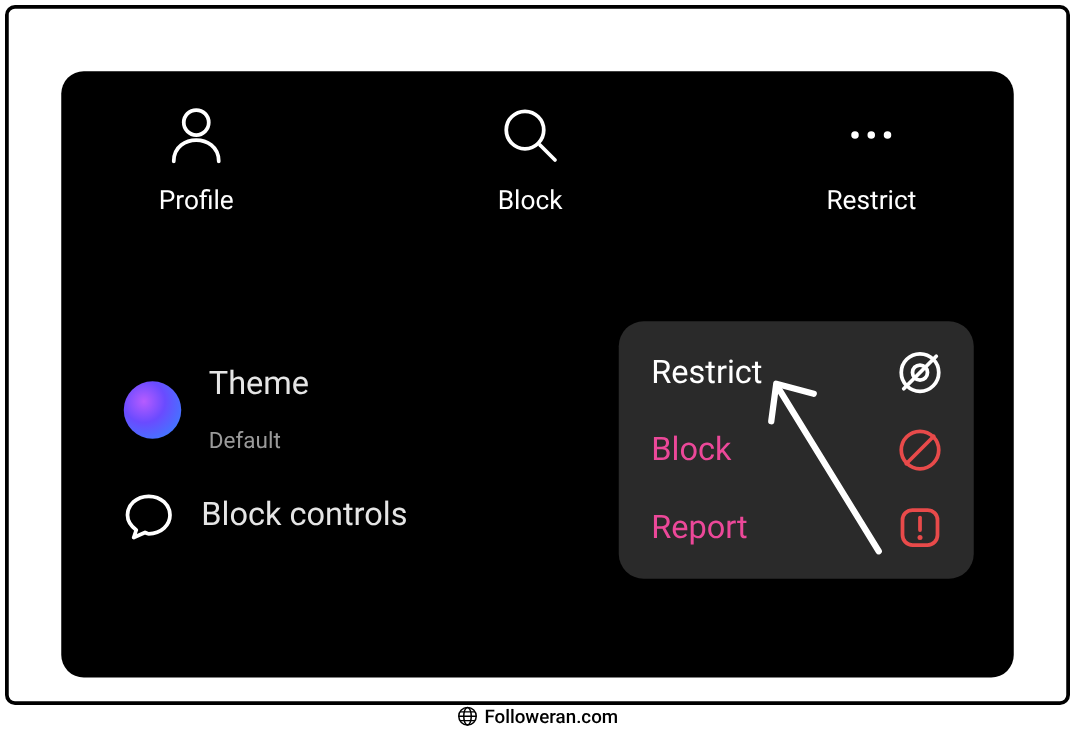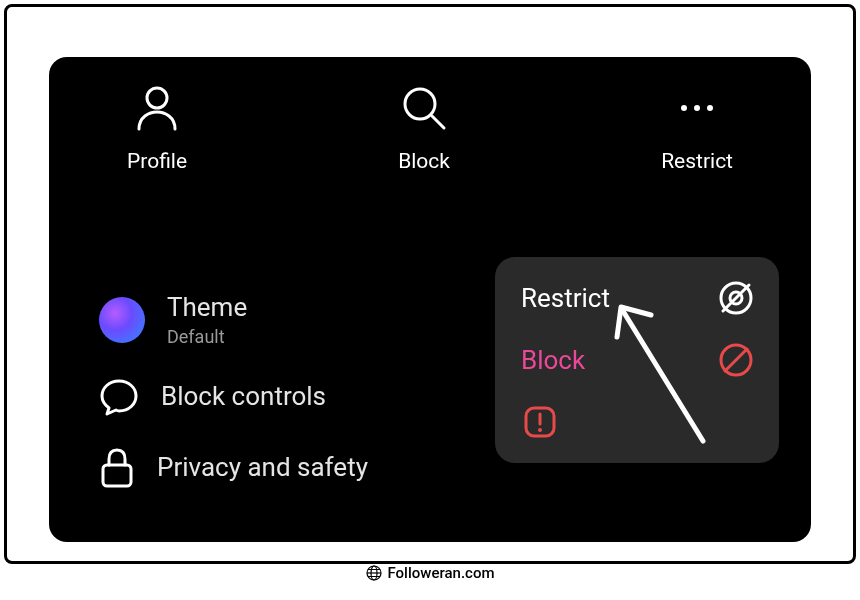--- a/index.html
+++ b/index.html
@@ -63,21 +63,21 @@
   }
   .settings-item .title {
     font-size: 26px;
     color: #e5e5e5;
     font-weight: 400;
     line-height: 1.1;
   }
   .settings-item .subtitle {
     font-size: 18px;
     color: #9a9a9a;
-    margin-top: 4px;
+    margin-top: 20px;
   }
   .theme-swatch {
     width: 46px;
     height: 46px;
     border-radius: 50%;
     background: radial-gradient(circle at 35% 35%, #b65cff 0%, #6a4bff 40%, #2e8bff 100%);
   }
   .settings-item svg { flex-shrink: 0; }
   .options-popup {
     position: absolute;
@@ -176,27 +176,20 @@
         </div>
       </div>
 
       <div class="settings-item">
         <svg width="40" height="40" viewBox="0 0 40 40">
           <path d="M20 4 C10 4 3 11 3 19 C3 24 6 28 10 31 L8 37 L17 33 C18 33.5 19 34 20 34 C30 34 37 27 37 19 C37 11 30 4 20 4 Z" class="icon-stroke"></path>
         </svg>
         <div class="title">Block controls</div>
       </div>
 
-      <div class="settings-item">
-        <svg width="36" height="42" viewBox="0 0 36 42">
-          <rect x="4" y="18" width="28" height="21" rx="4" class="icon-stroke"></rect>
-          <path d="M10 18 L10 12 C10 6 13 3 18 3 C23 3 26 6 26 12 L26 18" class="icon-stroke"></path>
-        </svg>
-        <div class="title">Privacy and safety</div>
-      </div>
 
     </div>
 
     <div class="options-popup">
 
       <div class="popup-item white">
         <span class="label">Restrict</span>
         <svg width="38" height="38" viewBox="0 0 38 38">
           <circle cx="19" cy="19" r="15" stroke="#fff" stroke-width="3" fill="none"></circle>
           <circle cx="19" cy="19" r="6" stroke="#fff" stroke-width="3" fill="none"></circle>
@@ -206,20 +199,21 @@
 
       <div class="popup-item red">
         <span class="label">Block</span>
         <svg width="38" height="38" viewBox="0 0 38 38">
           <circle cx="19" cy="19" r="15" stroke="#e84a4a" stroke-width="3" fill="none"></circle>
           <line x1="8" y1="30" x2="30" y2="8" stroke="#e84a4a" stroke-width="3" stroke-linecap="round"></line>
         </svg>
       </div>
 
       <div class="popup-item red">
+        <span class="label">Report</span>
         <svg width="38" height="38" viewBox="0 0 38 38">
           <rect x="5" y="5" width="28" height="28" rx="8" stroke="#e84a4a" stroke-width="3" fill="none"></rect>
           <line x1="19" y1="11" x2="19" y2="21" stroke="#e84a4a" stroke-width="3" stroke-linecap="round"></line>
           <circle cx="19" cy="27" r="2" fill="#e84a4a"></circle>
         </svg>
       </div>
 
     </div>
 
     <svg class="arrow-annotation" width="120" height="160" viewBox="0 0 120 160">

